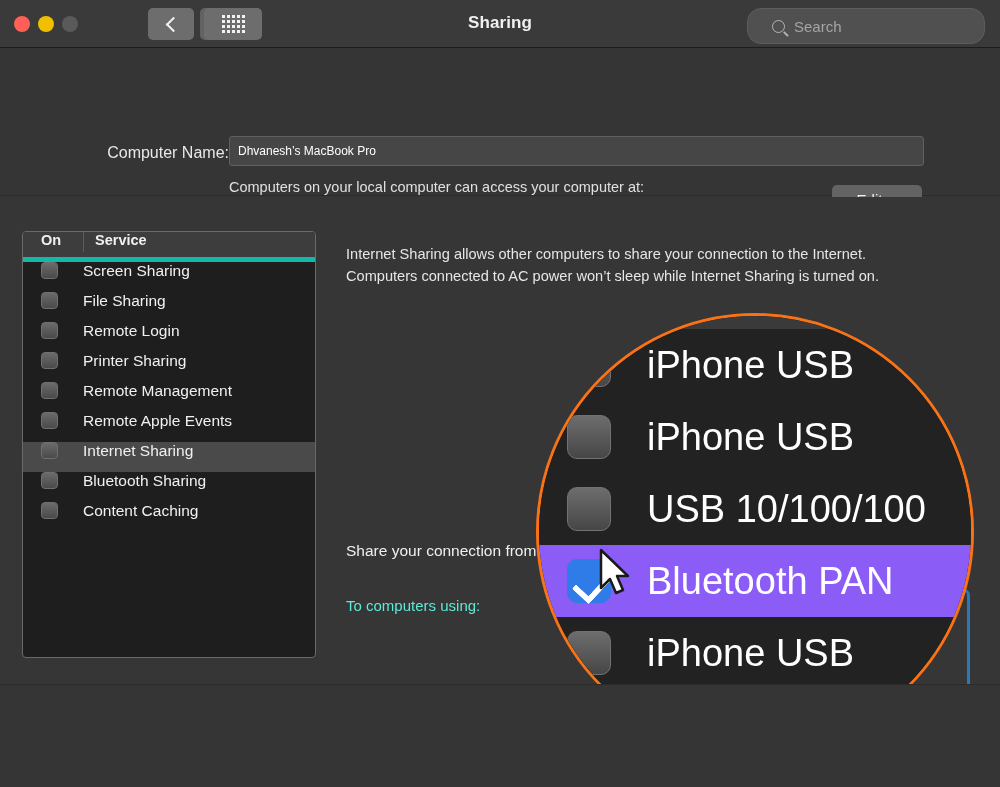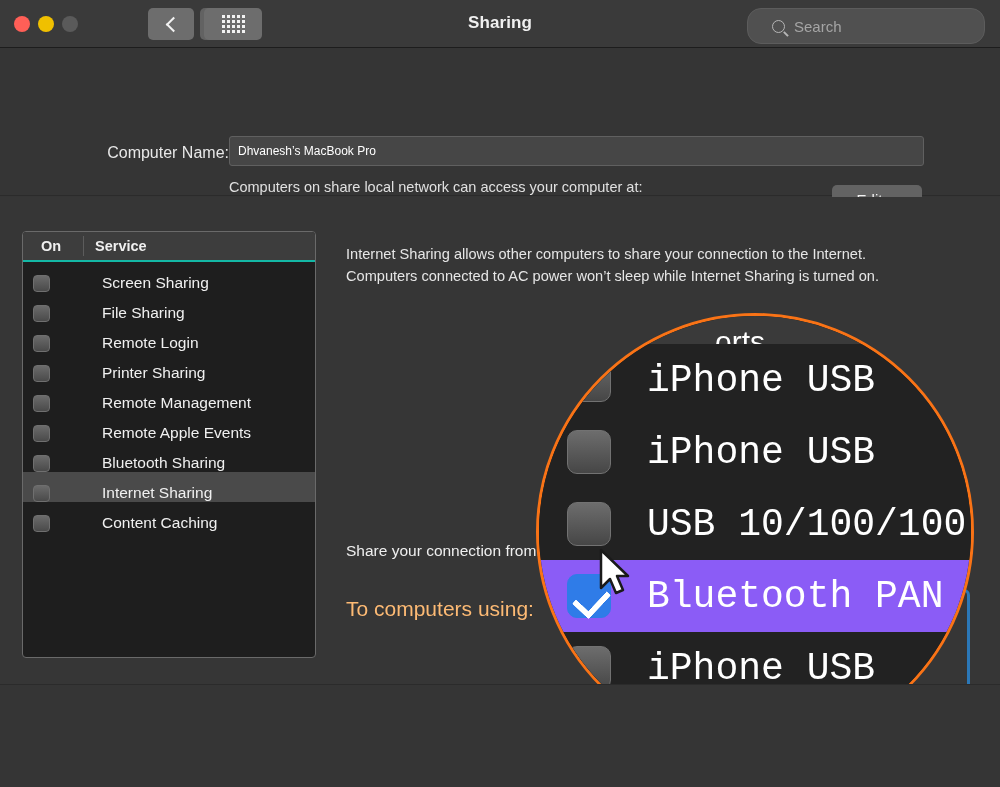--- a/index.html
+++ b/index.html
@@ -72,44 +72,44 @@
     display: flex; align-items: center; justify-content: center;
   }
 
   
   .content { position: absolute; left: 0; top: 197px; width: 1000px; height: 487px; background: #363636; }
 
   .svc-box {
     position: absolute; left: 22px; top: 34px; width: 294px; height: 427px;
     background: #1e1e1e; border: 1px solid #6a6a6a; border-radius: 4px; overflow: hidden;
   }
-  .svc-head { display: flex; height: 30px; background: #3d3d3d; border-bottom: 2px solid #14b8a6; align-items: center; }
+  .svc-head { display: flex; height: 30px; background: #3d3d3d; border-bottom: 5px solid #14b8a6; }
   .svc-head .h-on { width: 60px; color: #f0f0f0; font-size: 14.5px; font-weight: 700; padding-left: 18px; }
   .svc-head .h-sep { width: 1px; height: 20px; background: #5c5c5c; }
   .svc-head .h-svc { color: #f0f0f0; font-size: 14.5px; font-weight: 700; padding-left: 11px; }
 
-  .svc-row { display: flex; align-items: flex-end; height: 30px; padding-left: 10px; gap: 27px; }
+  .svc-row { display: flex; align-items: flex-start; height: 30px; padding-left: 18px; }
   .svc-row.sel { background: #4a4a4a; }
   .cb {
     width: 17px; height: 17px; border-radius: 4px;
     background: linear-gradient(180deg, #6b6b6b 0%, #4a4a4a 100%);
     border: 1px solid #6f6f6f; flex: 0 0 auto;
   }
   .svc-name { color: #f0f0f0; font-size: 15.5px; margin-left: 25px; }
 
   .rightpane { position: absolute; left: 346px; top: 28px; width: 600px; }
   .is-status { display: flex; align-items: center; gap: 16px; }
   .statusdot { width: 14px; height: 14px; border-radius: 50%; background: #b8b8b8; }
   .is-status-label { color: #f2f2f2; font-size: 16.5px; }
   .is-desc { margin-top: 18px; color: #e6e6e6; font-size: 14.6px; line-height: 22px; width: 575px; }
 
   .row-from { position: absolute; left: 346px; top: 345px; }
   .lab-from { color: #efefef; font-size: 15.5px; }
   .row-to { position: absolute; left: 346px; top: 400px; }
-  .lab-to { color: #fdba74; font-size: 21px; }
+  .lab-to { color: #5eead4; font-size: 15px; }
 
   
   .popup-btn {
     position: absolute; left: 640px; top: 336px; width: 245px; height: 26px;
     background: #4a4a4a; border-radius: 4px;
   }
   .popup-arrowbox {
     position: absolute; right: 0; top: 0; width: 22px; height: 26px;
     background: #2f7ce8; border-radius: 0 4px 4px 0;
   }
@@ -129,21 +129,21 @@
     position: absolute; left: 536px; top: 313px; width: 438px; height: 438px;
     border-radius: 50%; border: 3px solid #f97316; overflow: hidden;
     background: #1c1c1c;
   }
   .loupe-inner { position: absolute; inset: 0; }
   .loupe-topstub {
     position: absolute; left: 0; top: 0; width: 438px; height: 30px;
     background: #3a3a3a; display: flex; align-items: flex-end; justify-content: center;
   }
   .loupe-topstub span { color: #ffffff; font-size: 30px; font-weight: 500; position: relative; top: 13px; left: -18px; }
-  .loupe-list { position: absolute; left: 0; top: 28px; width: 438px; font-family: Liberation Mono, monospace; }
+  .loupe-list { position: absolute; left: 0; top: 13px; width: 438px; }
   .lrow { height: 72px; display: flex; align-items: center; padding-left: 28px; background: #222222; }
   .lrow.hl { background: #8b5cf6; }
   .lcb {
     width: 44px; height: 44px; border-radius: 10px; flex: 0 0 auto;
     background: linear-gradient(180deg, #6d6d6d 0%, #464646 100%);
     border: 1px solid #727272;
   }
   .lcb.checked {
     background: #2f7ce8; border: 1px solid #2f7ce8; position: relative;
   }
@@ -219,21 +219,21 @@
       <span class="mag"></span>
       <span class="searchph">Search</span>
     </div>
   </div>
 
   <div class="namesec">
     <div class="lbl-cname">Computer Name:</div>
     <div class="cname-field">
       <span class="cname-val">Dhvanesh’s MacBook Pro</span>
     </div>
-    <div class="desc1">Computers on share local network can access your computer at:</div>
+    <div class="desc1">Computers on your local computer can access your computer at:</div>
     <div class="desc2">Dhvaneshs-MacBook-Pro.local</div>
     <div class="editbtn">Edit…</div>
   </div>
 
   <div class="content">
 
     <div class="svc-box">
       <div class="svc-head">
         <div class="h-on">On</div>
         <div class="h-sep"></div>
@@ -257,27 +257,27 @@
             <div class="svc-name">Printer Sharing</div>
           </div>
           <div class="svc-row">
             <div class="cb"></div>
             <div class="svc-name">Remote Management</div>
           </div>
           <div class="svc-row">
             <div class="cb"></div>
             <div class="svc-name">Remote Apple Events</div>
           </div>
+          <div class="svc-row sel">
+            <div class="cb"></div>
+            <div class="svc-name">Internet Sharing</div>
+          </div>
           <div class="svc-row">
             <div class="cb"></div>
             <div class="svc-name">Bluetooth Sharing</div>
-          </div>
-          <div class="svc-row sel">
-            <div class="cb"></div>
-            <div class="svc-name">Internet Sharing</div>
           </div>
           <div class="svc-row">
             <div class="cb"></div>
             <div class="svc-name">Content Caching</div>
           </div>
         </div>
     </div>
 
     <div class="rightpane">
       <div class="is-desc">Internet Sharing allows other computers to share your connection to the Internet. Computers connected to AC power won’t sleep while Internet Sharing is turned on.</div>

